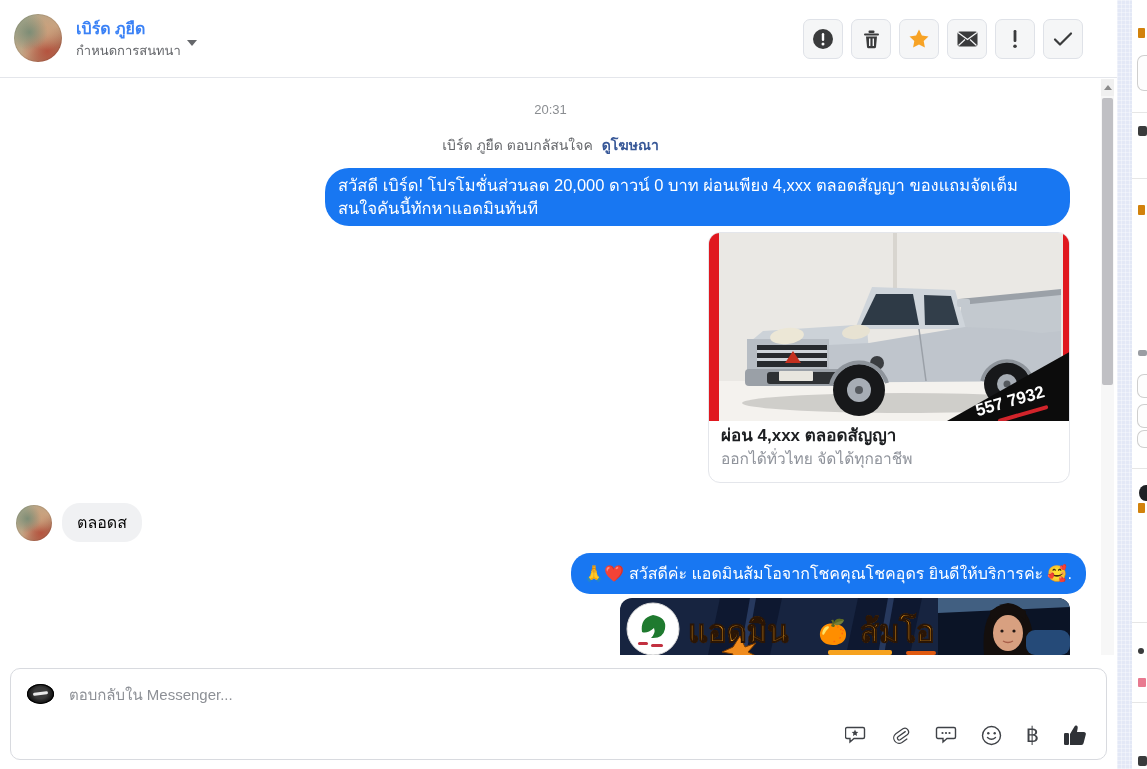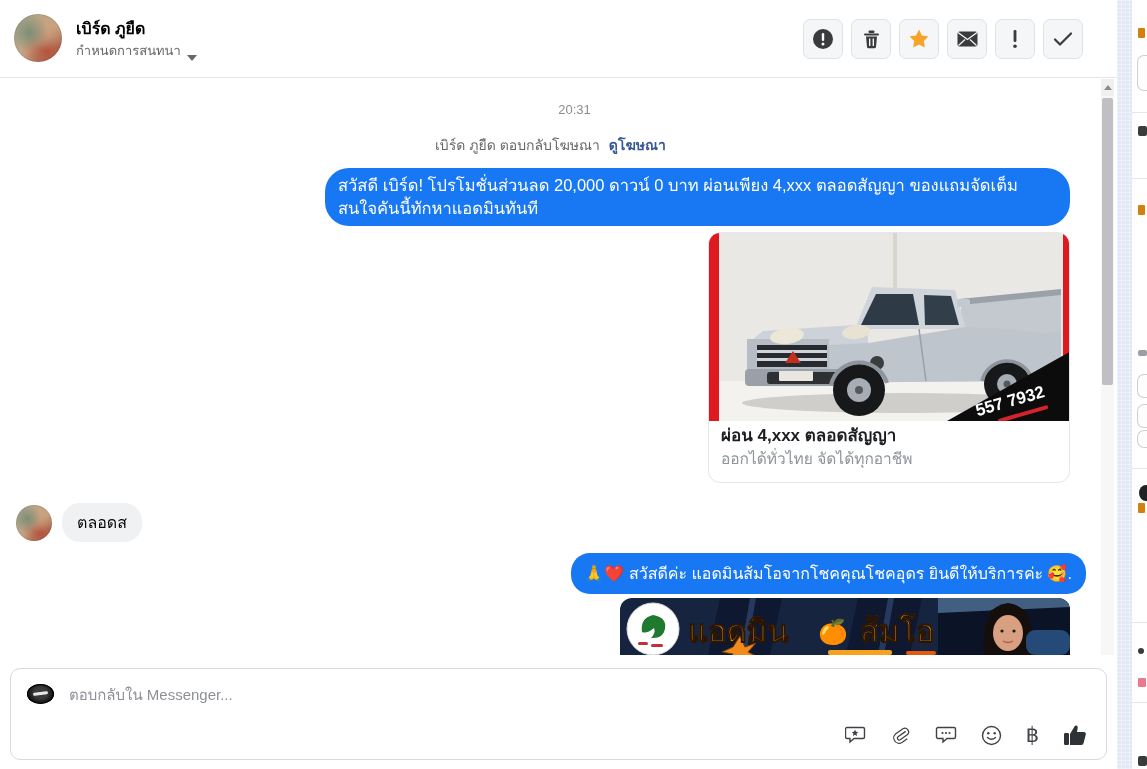--- a/index.html
+++ b/index.html
@@ -10,31 +10,31 @@
   
   .header { position:absolute; left:0; top:0; width:1117px; height:78px; background:#fff;
             border-bottom:1px solid #e4e6eb; z-index:5; }
   .h-avatar { position:absolute; left:14px; top:14px; width:48px; height:48px; border-radius:50%;
     background:
       radial-gradient(circle at 32% 38%, #7d8d76 0%, rgba(125,141,118,0) 42%),
       radial-gradient(circle at 66% 32%, #caa07c 0%, rgba(202,160,124,0) 46%),
       radial-gradient(circle at 70% 78%, #b5543f 0%, rgba(181,84,63,0) 52%),
       linear-gradient(135deg,#9aa88f 0%,#c7a584 55%,#8f5a42 100%);
     box-shadow:inset 0 0 0 1px rgba(0,0,0,.08); }
-  .h-name { position:absolute; left:76px; top:16px; font-size:16px; font-weight:bold; color:#000000; }
-  .h-sub { position:absolute; left:76px; top:40px; font-size:13px; color:#65676b; display:flex; align-items:flex-end; gap:6px; cursor:pointer; }
+  .h-name { position:absolute; left:76px; top:16px; font-size:16px; font-weight:bold; color:#3b82f6; }
+  .h-sub { position:absolute; left:76px; top:40px; font-size:13px; color:#65676b; display:flex; align-items:flex-start; gap:6px; cursor:pointer; }
   .caret { width:0; height:0; border-left:5px solid transparent; border-right:5px solid transparent; border-top:6px solid #65676b; display:inline-block; }
   .h-actions { position:absolute; right:34px; top:19px; display:flex; gap:8px; }
   .hbtn { width:40px; height:40px; border-radius:7px; background:#f5f6f7; border:1px solid #dfe2e8;
           display:flex; align-items:center; justify-content:center; cursor:pointer; }
   .hbtn svg { display:block; }
 
   
   .chat { position:absolute; left:0; top:79px; width:1101px; height:576px; background:#fff; overflow:hidden; }
-  .ts { position:absolute; top:23px; left:0; width:100%; text-align:center; font-size:13px; color:#8a8d91;margin-left:24px; }
+  .ts { position:absolute; top:23px; left:0; width:100%; text-align:center; font-size:13px; color:#8a8d91; }
   .ctx { position:absolute; top:55px; left:0; width:100%; text-align:center; font-size:14px; color:#65676b; }
   .ctx .lnk { color:#385898; font-weight:bold; cursor:pointer; margin-left:5px; }
 
   .bubble { position:absolute; border-radius:15px; font-size:16px; }
   .out { background:#1877f2; color:#fff; }
   .in  { background:#f0f1f3; color:#050505; }
   .b-promo { top:89px; right:31px; max-width:745px; padding:6px 13px; line-height:23px; font-size:16.5px;border-radius:24px; }
   .b-greet { top:474px; right:15px; padding:8px 14px; border-radius:19px; font-size:16px; }
 
   .card { position:absolute; top:153px; right:31px; width:362px; background:#fff;
@@ -145,21 +145,21 @@
         </svg>
       </div>
     </div>
   </div>
 
   <div class="chat">
 
     <div class="ts">20:31</div>
 
     <div class="ctx">
-      <span>เบิร์ด ภูยืด ตอบกลับโฆษณา</span>
+      <span>เบิร์ด ภูยืด ตอบกลัสนใจค</span>
       <span class="lnk">ดูโฆษณา</span>
     </div>
 
     <div class="bubble out b-promo">สวัสดี เบิร์ด! โปรโมชั่นส่วนลด 20,000 ดาวน์ 0 บาท ผ่อนเพียง 4,xxx ตลอดสัญญา ของแถมจัดเต็ม สนใจคันนี้ทักหาแอดมินทันที</div>
 
     <div class="card">
       <svg class="card-img" viewBox="0 0 362 188">
         <rect width="362" height="188" fill="#eae8e4"></rect>
         <rect y="148" width="362" height="40" fill="#f4f2ee"></rect>
         <rect x="184" y="0" width="4" height="62" fill="#d8d5cf"></rect>

